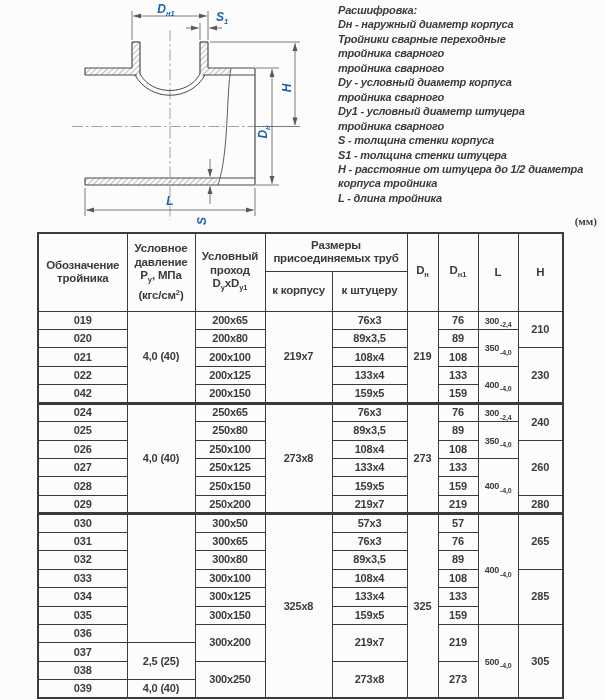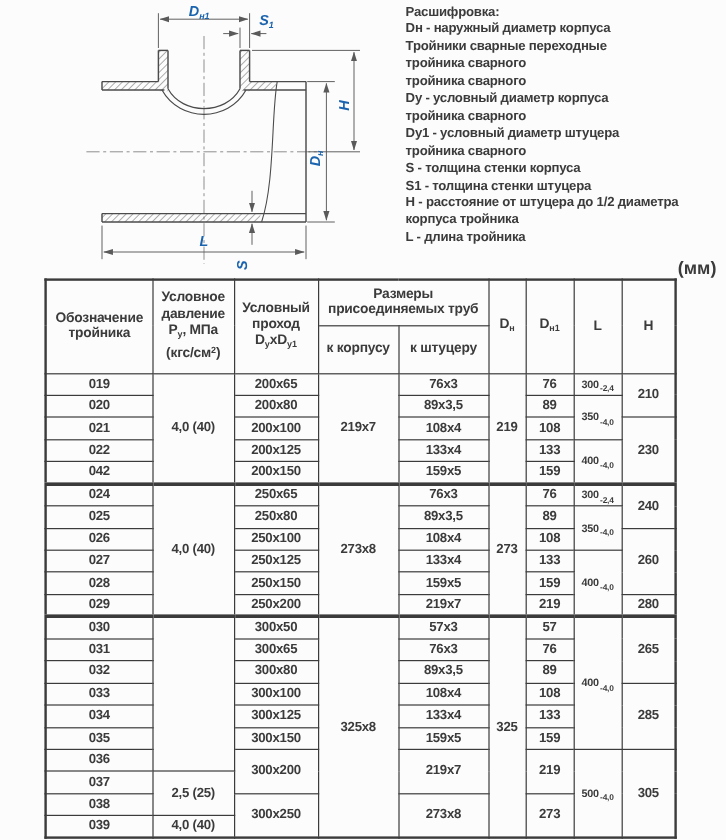--- a/index.html
+++ b/index.html
@@ -6,24 +6,25 @@
   body{
     width:605px;height:700px;position:relative;overflow:hidden;
     background:#fcfcfc;color:#3b3b3b;
     font-family:"Liberation Sans", sans-serif;
   }
   
   .legend{
     position:absolute;left:338px;top:3px;width:266px;
     font-size:11px;font-weight:700;letter-spacing:-0.2px;line-height:14.45px;
     white-space:nowrap;
+    font-style:italic;
   }
   .unit-note{
     position:absolute;right:8px;top:215px;
-    font-size:15px;font-weight:700;
+    font-size:11px;font-weight:700;font-family:Liberation Serif, serif;
   }
   
   .drawing{position:absolute;left:0;top:0;}
   
   table.dim-table{
     position:absolute;left:37px;top:232px;
     border-collapse:collapse;table-layout:fixed;
     border:2.5px solid #3b3b3b;
   }
   .dim-table th,.dim-table td{

